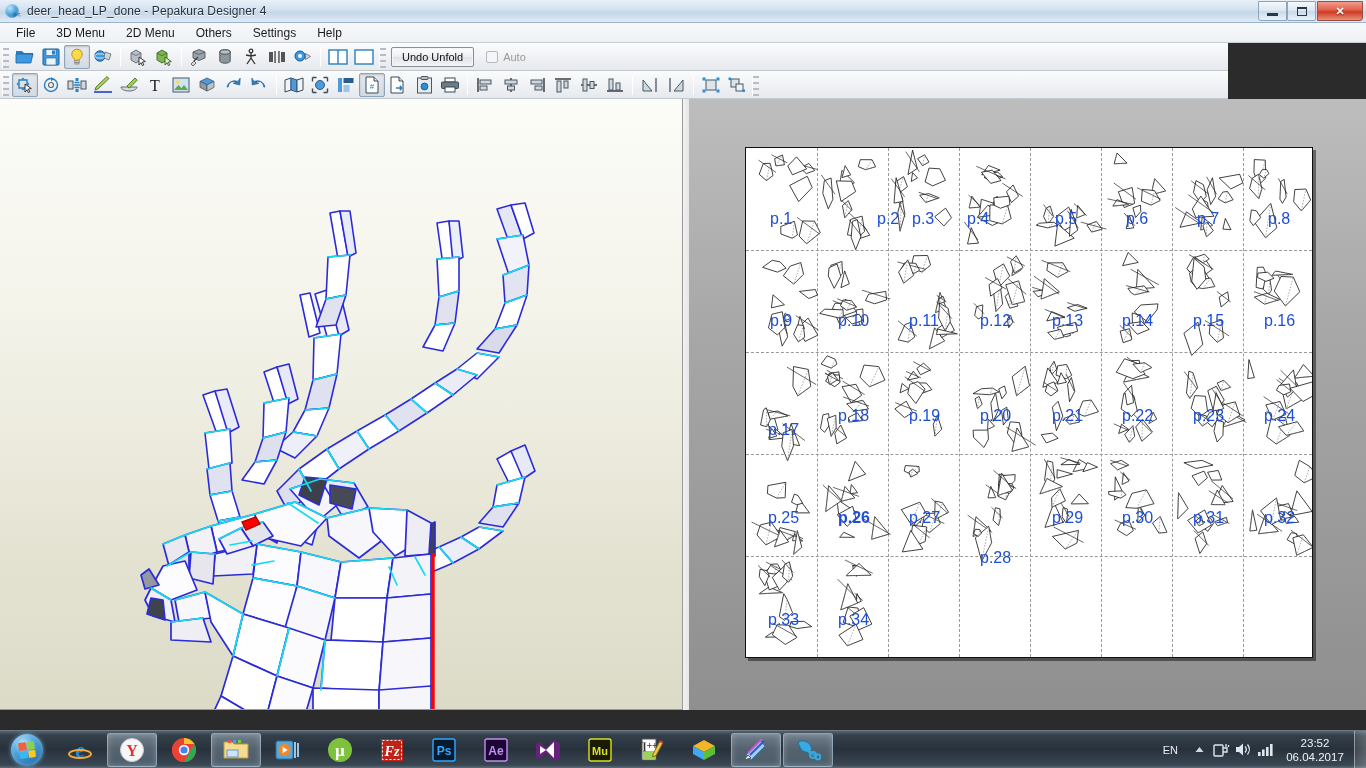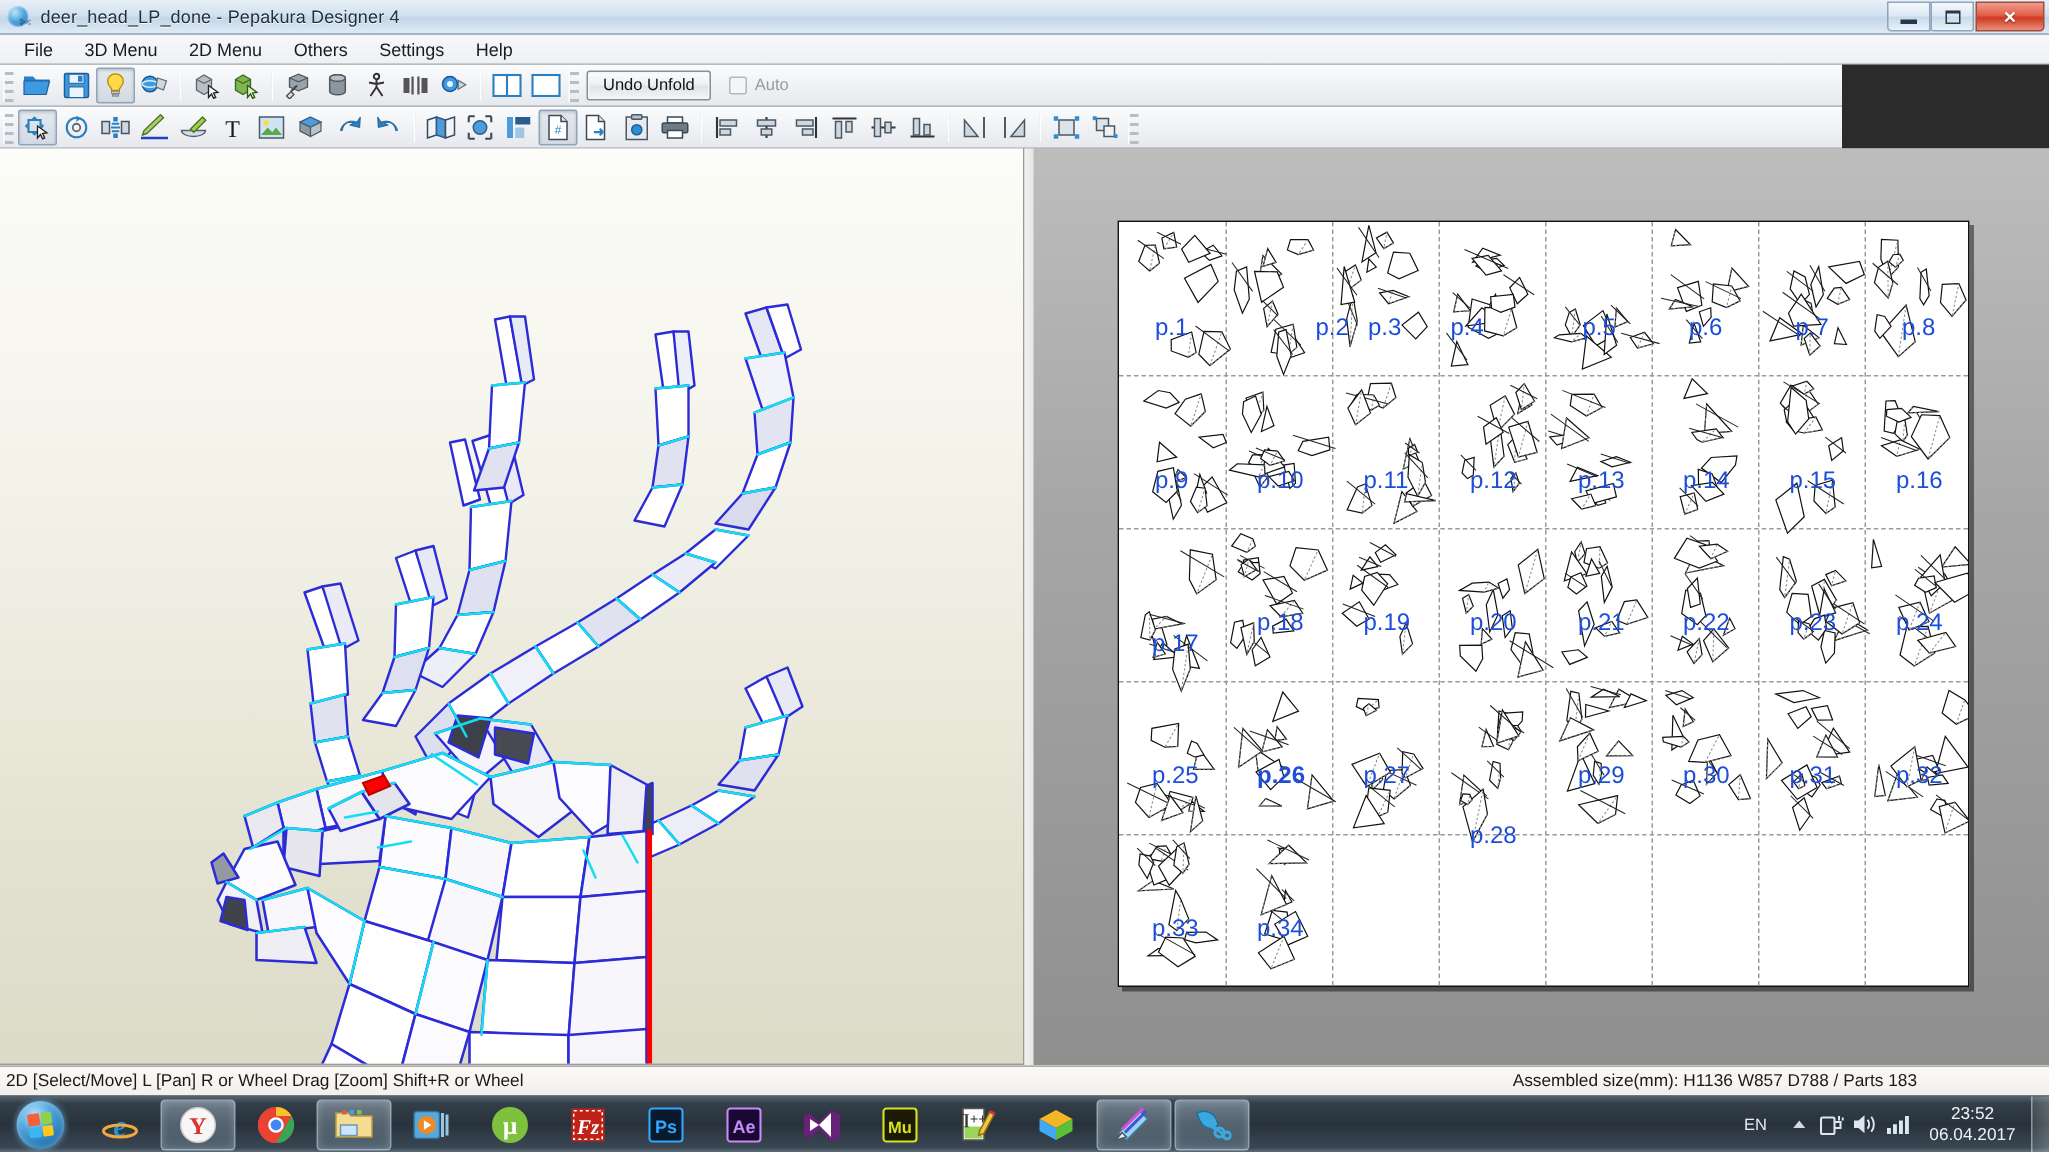--- a/index.html
+++ b/index.html
@@ -1364,24 +1364,20 @@
         <div class="plabel" style="left:376px; top:361px;">p.30</div>
         <div class="plabel" style="left:447px; top:361px;">p.31</div>
         <div class="plabel" style="left:518px; top:361px;">p.32</div>
 
         <div class="plabel" style="left:22px;  top:463px;">p.33</div>
         <div class="plabel" style="left:92px;  top:463px;">p.34</div>
       </div>
     </div>
   </div>
 
-  <div class="statusbar">
-    <div class="status-left">2D [Select/Move] L [Pan] R or Wheel Drag [Zoom] Shift+R or Wheel</div>
-    <div class="status-right">Assembled size(mm): H1136 W857 D788 / Parts 183</div>
-  </div>
 
   <div class="taskbar">
     <div class="startbtn">
       <div class="orb">
         <span class="flag">
           <i style="background:#f2603c"></i>
             <i style="background:#8ed14a"></i>
           <i style="background:#39b7f0"></i>
             <i style="background:#ffc81f"></i>
         </span>

